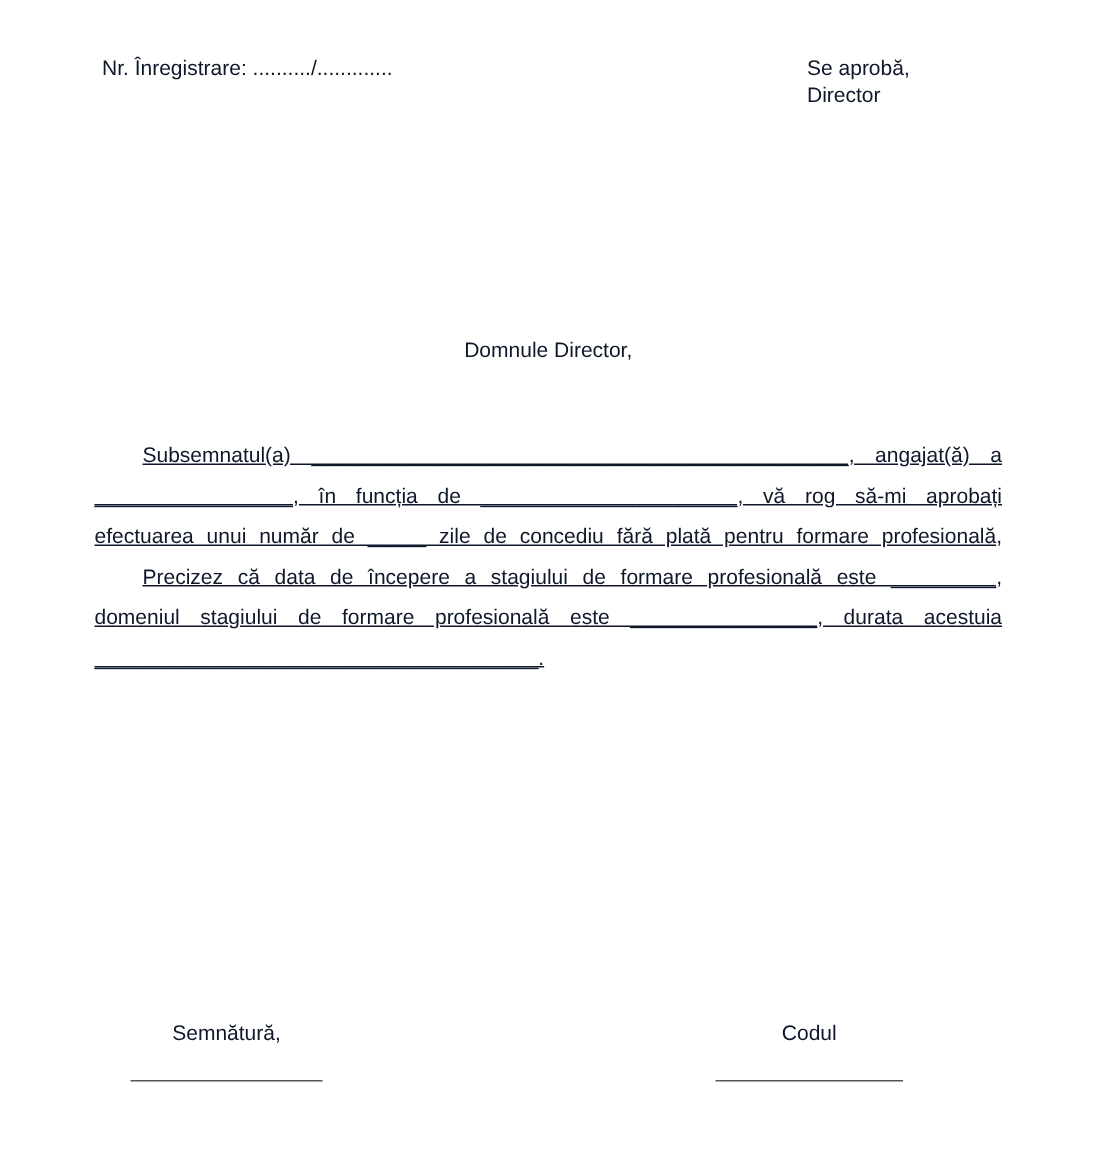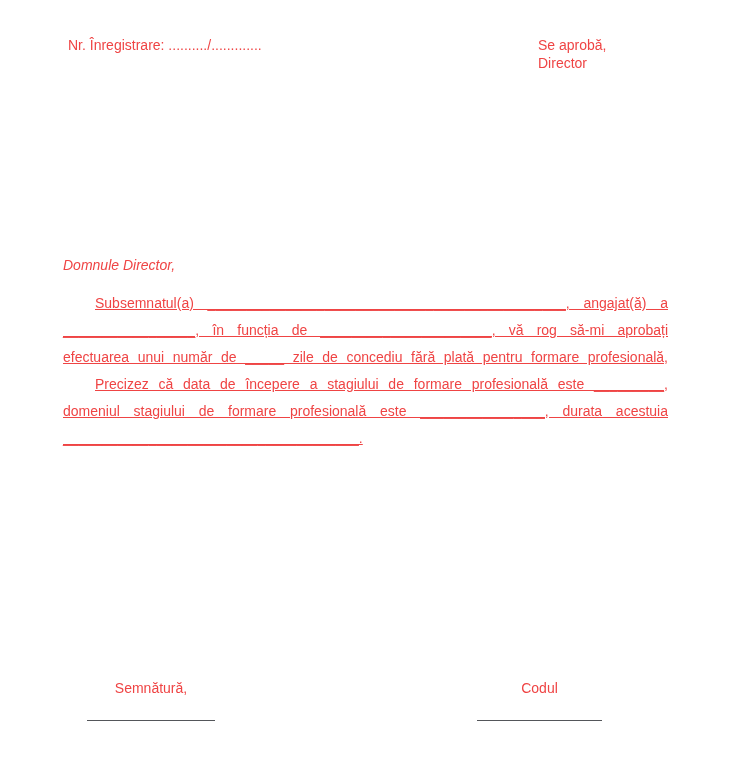--- a/index.html
+++ b/index.html
@@ -7,45 +7,44 @@
     padding: 0;
     background: #ffffff;
   }
   .page {
     position: relative;
     width: 733px;
     height: 768px;
     background: #ffffff;
     font-family: "Liberation Sans", sans-serif;
     font-size: 14px;
-    color: #ef4444;
+    color: #0f172a;
     overflow: hidden;
   }
   .reg {
     position: absolute;
     left: 68px;
     top: 36px;
     line-height: 18px;
     white-space: pre;
   }
   .approval {
     position: absolute;
     left: 538px;
     top: 36px;
     width: 120px;
     text-align: left;
     line-height: 18px;
   }
   .salutation {
     position: absolute;
     left: 63px;
-    top: 252px;
+    top: 220px;
     width: 605px;
-    text-align: left;
-    font-style: italic;
+    text-align: center;
     line-height: 27px;
   }
   .letter-body {
     position: absolute;
     left: 63px;
     top: 290px;
     width: 605px;
     line-height: 26.9px;
   }
   .line {

